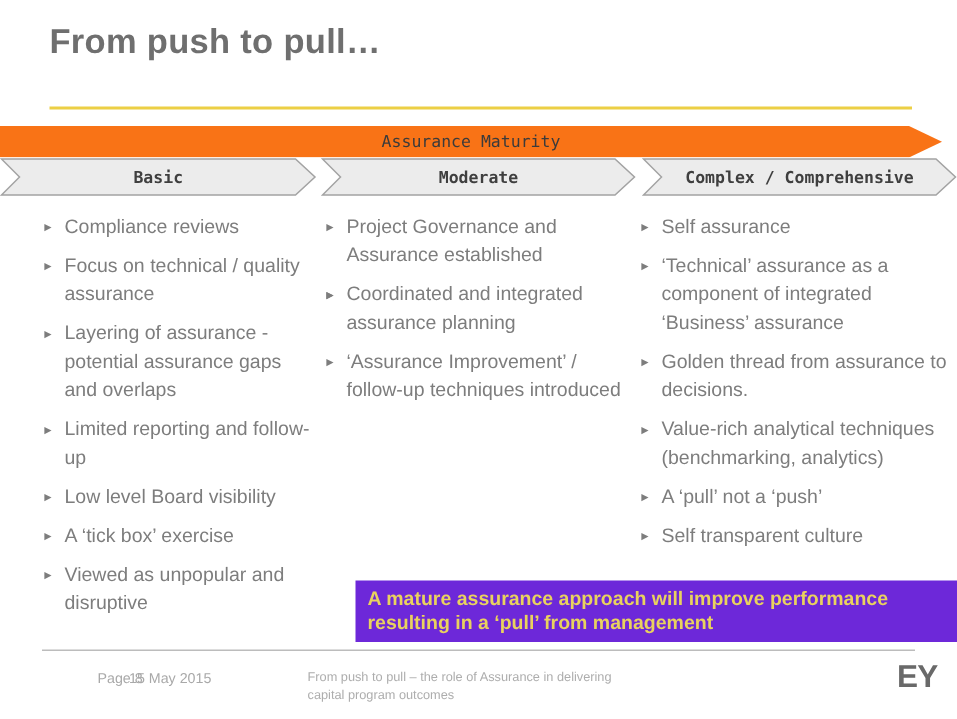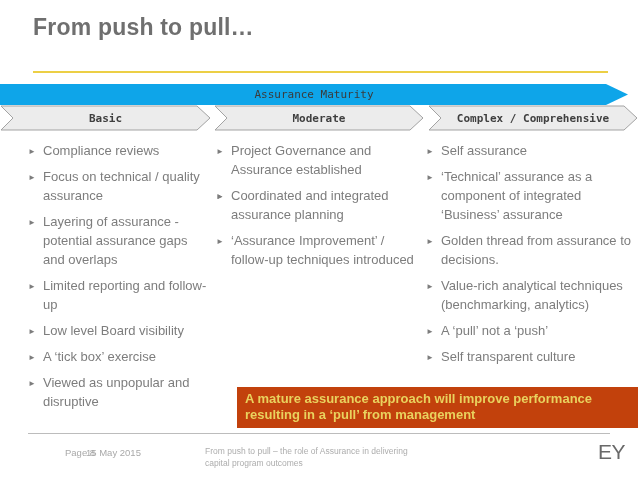--- a/index.html
+++ b/index.html
@@ -8,21 +8,21 @@
     font-family:"Liberation Sans",sans-serif;overflow:hidden;
   }
   .slide-title{
     position:absolute;left:33px;top:14px;
     font-size:23px;font-weight:bold;color:#6f6f6f;letter-spacing:.2px;
   }
   .title-rule{
     position:absolute;left:33px;top:71px;width:575px;height:2px;background:#eccf45;
   }
   .maturity-banner{
-    position:absolute;left:0;top:84px;width:628px;height:21px;background:#0ea5e9;
+    position:absolute;left:0;top:84px;width:628px;height:21px;background:#f97316;
     clip-path:polygon(0 0,calc(100% - 22px) 0,100% 50%,calc(100% - 22px) 100%,0 100%);
     display:flex;align-items:center;justify-content:center;
   }
   .maturity-banner span{
     font-family:"DejaVu Sans Mono",monospace;font-size:11px;color:#3b3b3b;
   }
   .chevron{position:absolute;top:105px;height:26px;font-weight:bold;}
   .chevron svg{position:absolute;left:0;top:0;width:100%;height:100%;}
   .chevron .stage-label{
     position:absolute;left:13px;right:13px;top:0;bottom:0;
@@ -34,29 +34,29 @@
   .chev-2{left:428px;width:210px;}
   .bullet-col{position:absolute;top:141px;font-size:13px;line-height:19px;color:#7d7d7d;}
   .col-0{left:28px;width:183px;}
   .col-1{left:216px;width:206px;}
   .col-2{left:426px;width:212px;}
   .bullet-item{position:relative;padding-left:15px;margin-bottom:7px;}
   .bullet-marker{
     position:absolute;left:0;top:1px;font-size:8px;color:#7d7d7d;line-height:19px;
   }
   .callout-box{
-    position:absolute;left:237px;top:387px;width:385px;background:#c2410c;
+    position:absolute;left:237px;top:387px;width:385px;background:#6d28d9;
     padding:4px 8px 5px 8px;font-size:13px;line-height:16px;font-weight:bold;color:#e9d25e;
   }
   .footer-rule{position:absolute;left:28px;top:433px;width:582px;height:1px;background:#bcbcbc;}
   .footer-page{position:absolute;left:33px;top:447px;font-size:9.5px;color:#a9a9a9;margin-left:32px;}
   .footer-date{position:absolute;left:86px;top:447px;font-size:9.5px;color:#a9a9a9;}
   .footer-deck{position:absolute;left:205px;top:445px;font-size:8.5px;line-height:12px;color:#adadad;}
   .ey-logo{
-    position:absolute;left:598px;top:440px;font-size:21px;font-weight:400;color:#696969;
+    position:absolute;left:598px;top:440px;font-size:21px;font-weight:700;color:#696969;
     font-family:"Liberation Sans",sans-serif;letter-spacing:-0.5px;
   }
 </style>
 </head>
 <body>
 
 <div class="slide-title">From push to pull…</div>
 <div class="title-rule"></div>
 
 <div class="maturity-banner">

